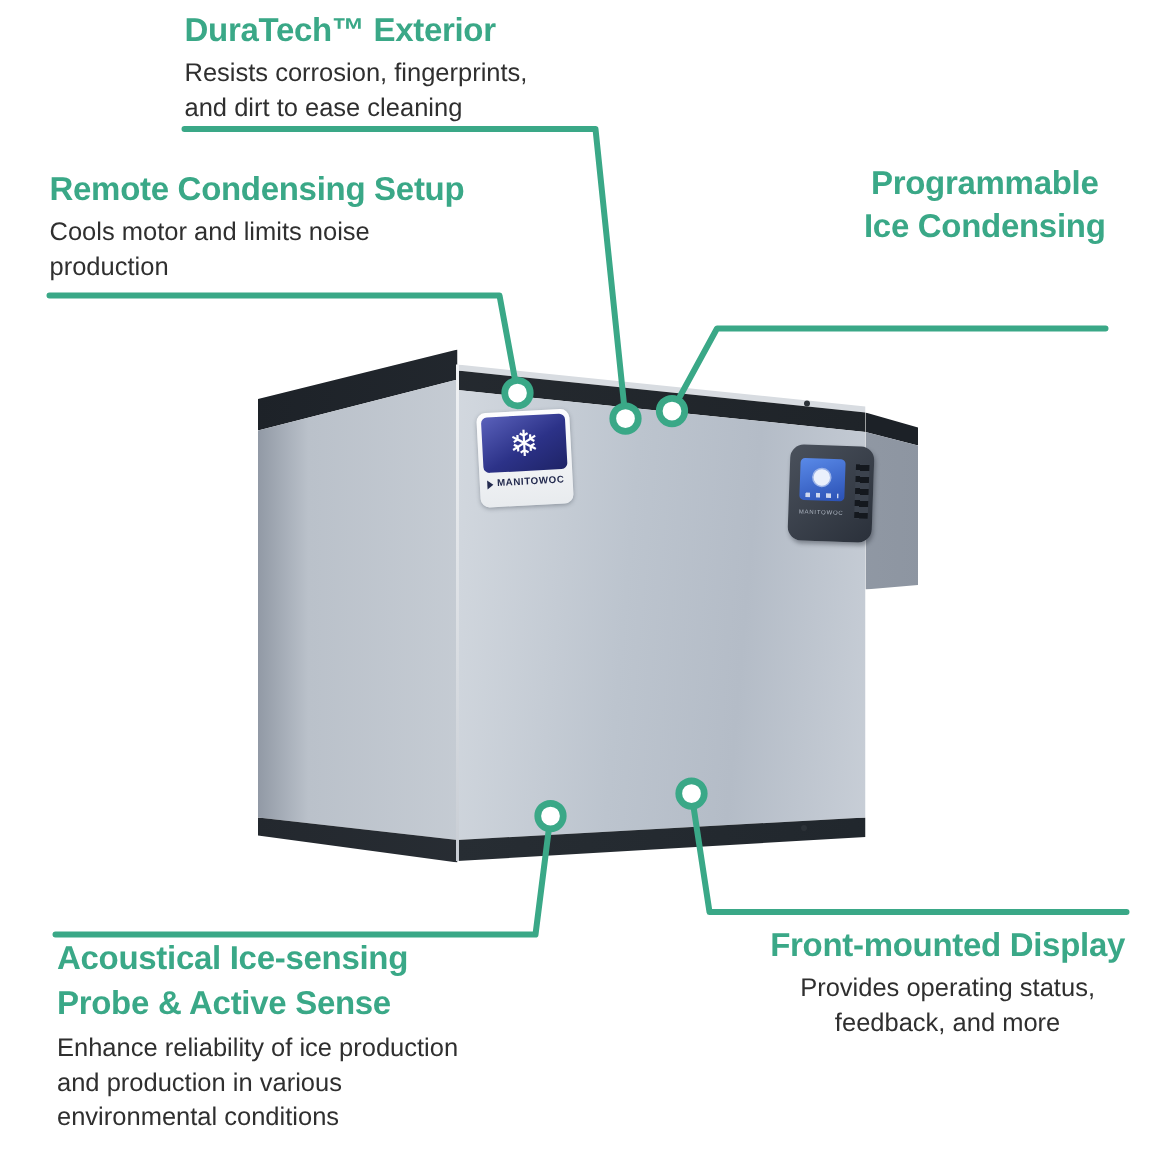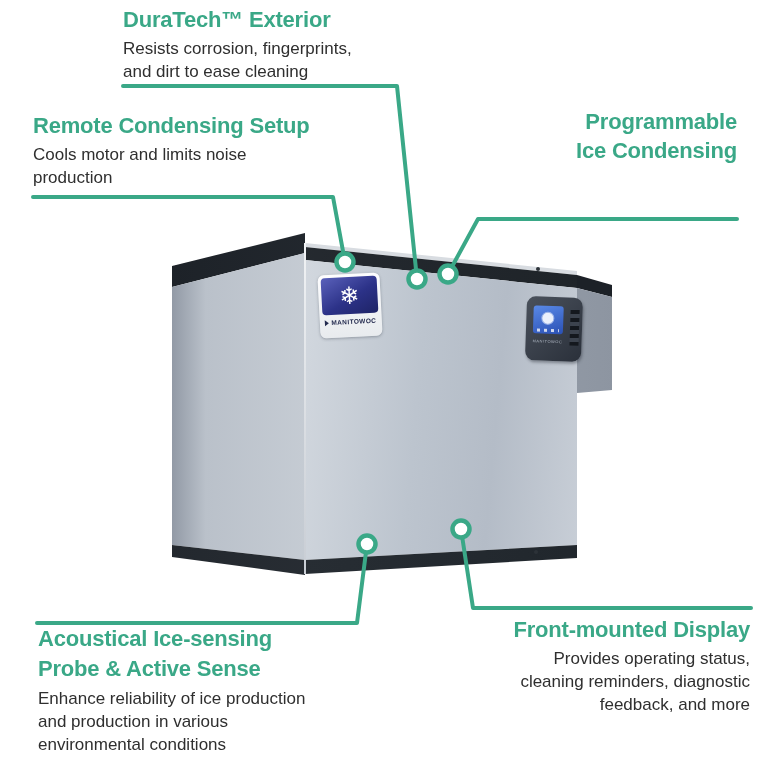--- a/index.html
+++ b/index.html
@@ -6,21 +6,21 @@
   html,body{margin:0;padding:0;background:#fff;}
   .canvas{
     position:relative;width:770px;height:766px;background:#fff;overflow:hidden;
     font-family:"Liberation Sans","DejaVu Sans",sans-serif;
   }
   
   .feature{position:absolute;}
   .feature .title{margin:0;font-weight:bold;font-size:22px;line-height:29px;
     letter-spacing:-0.2px;color:var(--accent);}
   .feature .desc{margin:3px 0 0 0;font-size:17px;line-height:23px;color:var(--body-text);}
-  .feature.align-right{text-align:right;}
+  .feature.align-right{text-align:center;}
   #f-duratech{left:123px;top:5px;}
   #f-remote{left:33px;top:111px;}
   #f-programmable{right:33px;top:107px;}
   #f-acoustical{left:38px;top:624px;}
   #f-acoustical .title{line-height:30px;}
   #f-front{right:20px;top:615px;}
   
   .overlay{position:absolute;left:0;top:0;width:770px;height:766px;pointer-events:none;}
   .overlay polyline{fill:none;stroke:var(--accent);stroke-width:4;stroke-linejoin:round;stroke-linecap:round;}
   .overlay circle{fill:#ffffff;stroke:var(--accent);stroke-width:4.5;}
@@ -168,18 +168,17 @@
       <div>environmental conditions</div>
     </div>
   </div>
 
   <div class="feature align-right" id="f-front">
     <h2 class="title">
       <div>Front-mounted Display</div>
     </h2>
     <div class="desc">
       <div>Provides operating status,</div>
-      <div>cleaning reminders, diagnostic</div>
       <div>feedback, and more</div>
     </div>
   </div>
 
 </div>
 
 </body></html>

